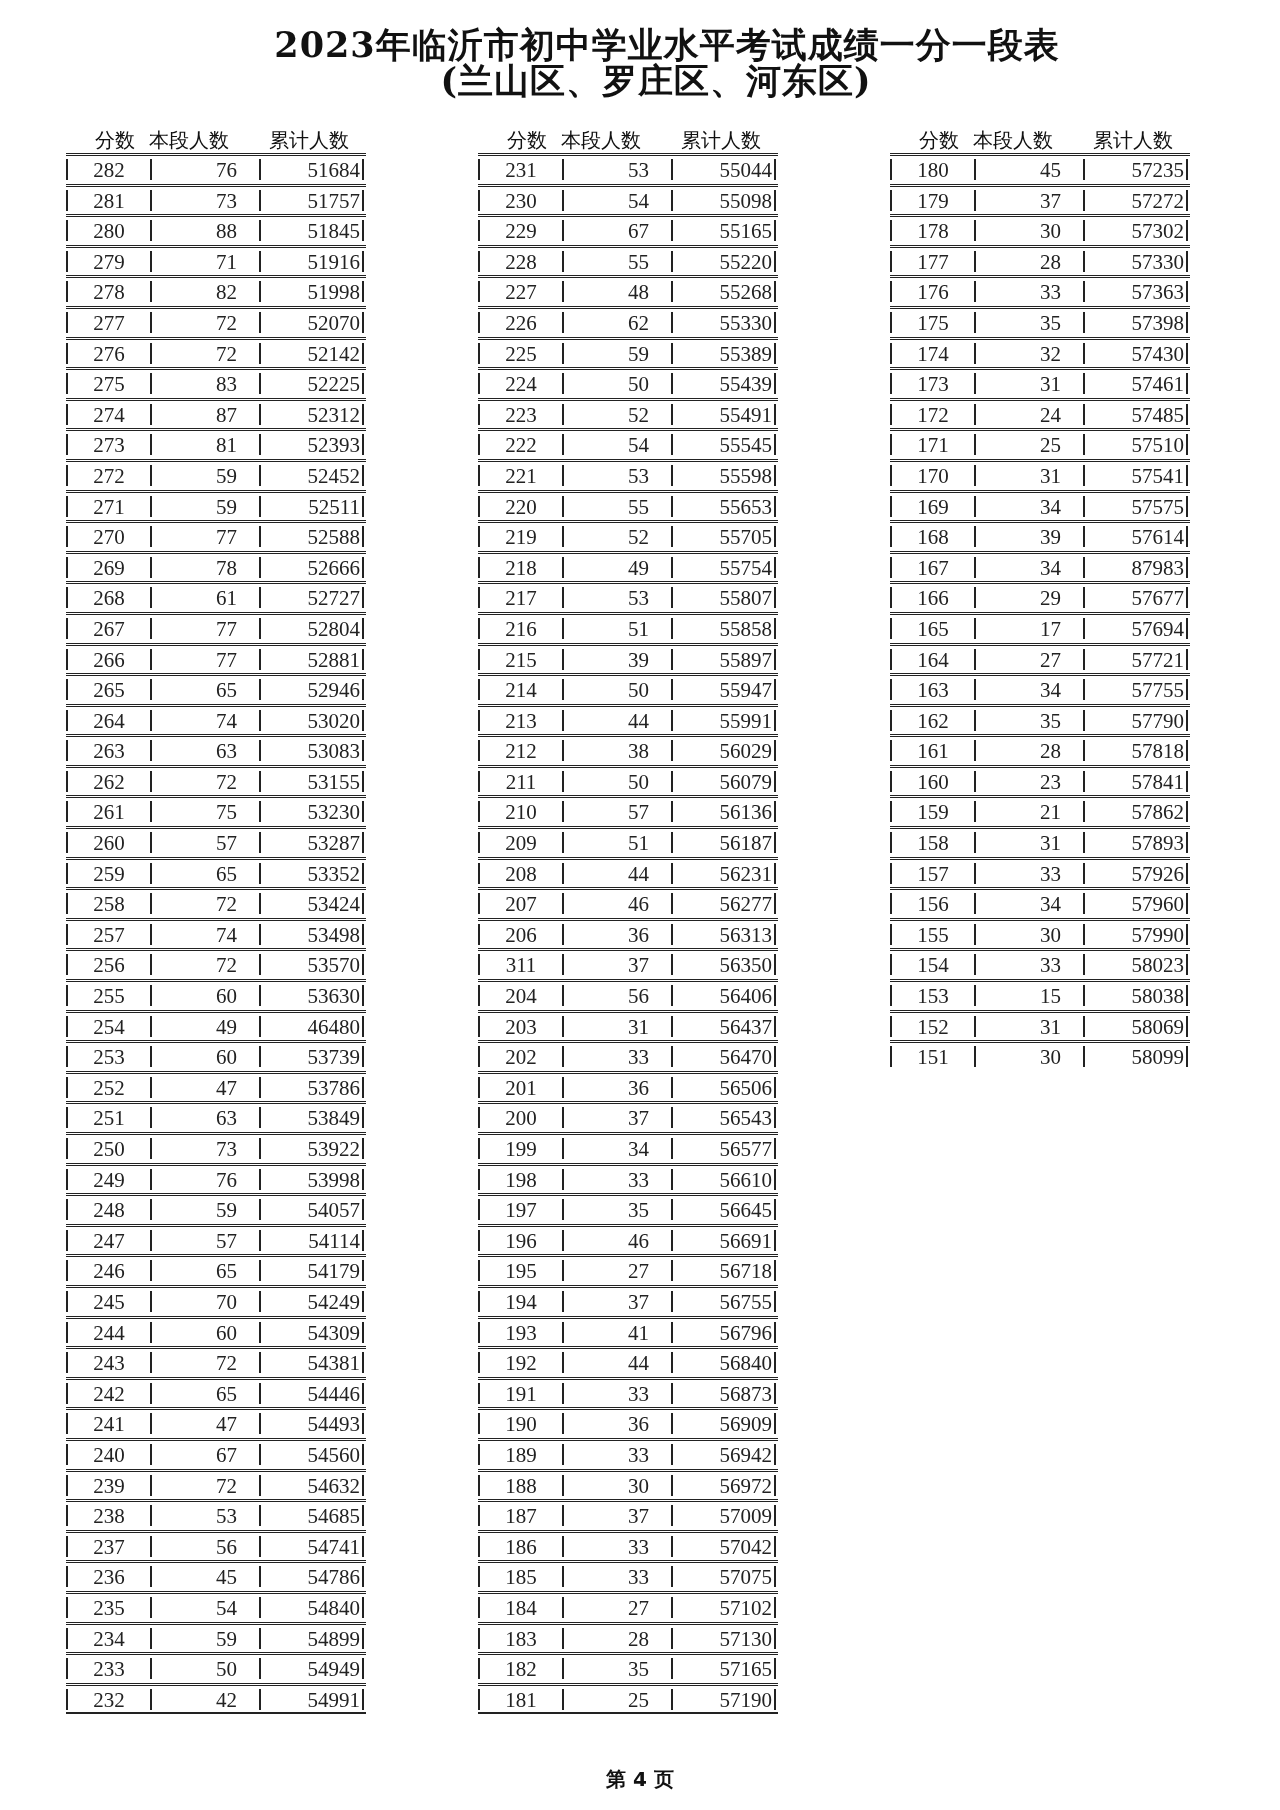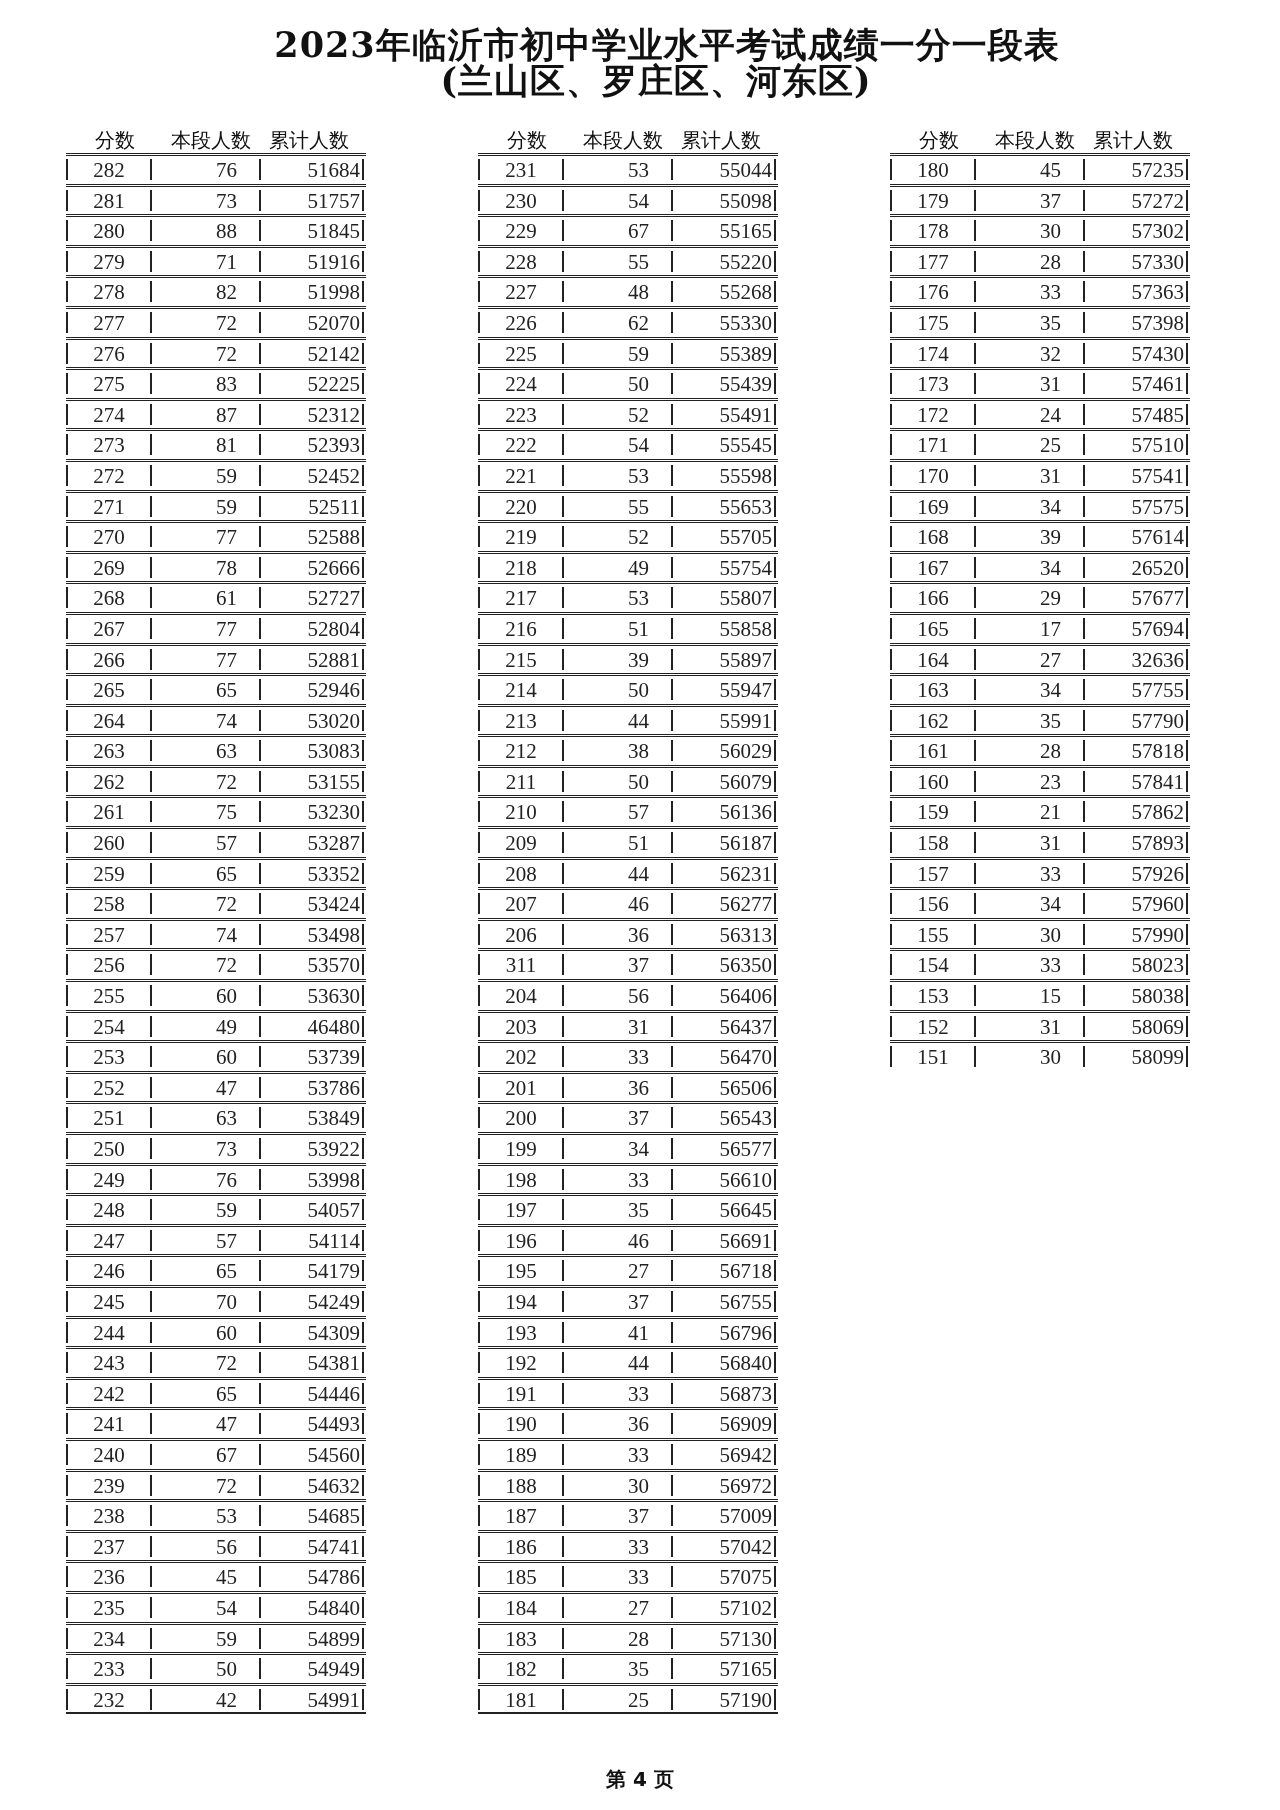--- a/index.html
+++ b/index.html
@@ -7,21 +7,21 @@
   .title {
     position: absolute; left: 0; width: 1280px; text-align: center;
     font-family: "DejaVu Serif", "Liberation Serif", serif; font-weight: bold; color: #111;
   }
   .title.main { top: 22px; font-size: 35px; letter-spacing: 1px; padding-left: 27px; }
   .title.sub { top: 58px; font-size: 35px; letter-spacing: 1px; margin-left: 16px; }
   .tbl { position: absolute; top: 124px; width: 300px; }
   .hdr { position: relative; height: 28px; font-family: "DejaVu Sans", "Liberation Sans", sans-serif; font-size: 20px; }
   .hdr span { position: absolute; top: 3px; white-space: nowrap; }
   .hdr .h0 { left: 29px; }
-  .hdr .h1 { left: 105px; }
+  .hdr .h1 { left: 83px; }
   .hdr .h2 { left: 203px; }
   .row {
     position: relative; height: 26.6px;
     border-top: 3px double #222; margin-top: 1px;
     font-family: "Liberation Serif", "DejaVu Serif", serif; font-size: 21px; color: #222;
   }
   .row.last { border-bottom: 2px solid #222; }
   .row .bar { position: absolute; top: 3px; height: 21px; width: 2px; background: #222; }
   .row .b0 { left: 0; }
   .row .b1 { left: 84px; }
@@ -1097,21 +1097,21 @@
       <span class="c count">39</span>
       <span class="c cum">57614</span>
     </div>
     <div class="row">
       <span class="bar b0"></span>
       <span class="bar b1"></span>
       <span class="bar b2"></span>
       <span class="bar b3"></span>
       <span class="c score">167</span>
       <span class="c count">34</span>
-      <span class="c cum">26520</span>
+      <span class="c cum">87983</span>
     </div>
     <div class="row">
       <span class="bar b0"></span>
       <span class="bar b1"></span>
       <span class="bar b2"></span>
       <span class="bar b3"></span>
       <span class="c score">166</span>
       <span class="c count">29</span>
       <span class="c cum">57677</span>
     </div>
@@ -1124,21 +1124,21 @@
       <span class="c count">17</span>
       <span class="c cum">57694</span>
     </div>
     <div class="row">
       <span class="bar b0"></span>
       <span class="bar b1"></span>
       <span class="bar b2"></span>
       <span class="bar b3"></span>
       <span class="c score">164</span>
       <span class="c count">27</span>
-      <span class="c cum">32636</span>
+      <span class="c cum">57721</span>
     </div>
     <div class="row">
       <span class="bar b0"></span>
       <span class="bar b1"></span>
       <span class="bar b2"></span>
       <span class="bar b3"></span>
       <span class="c score">163</span>
       <span class="c count">34</span>
       <span class="c cum">57755</span>
     </div>

